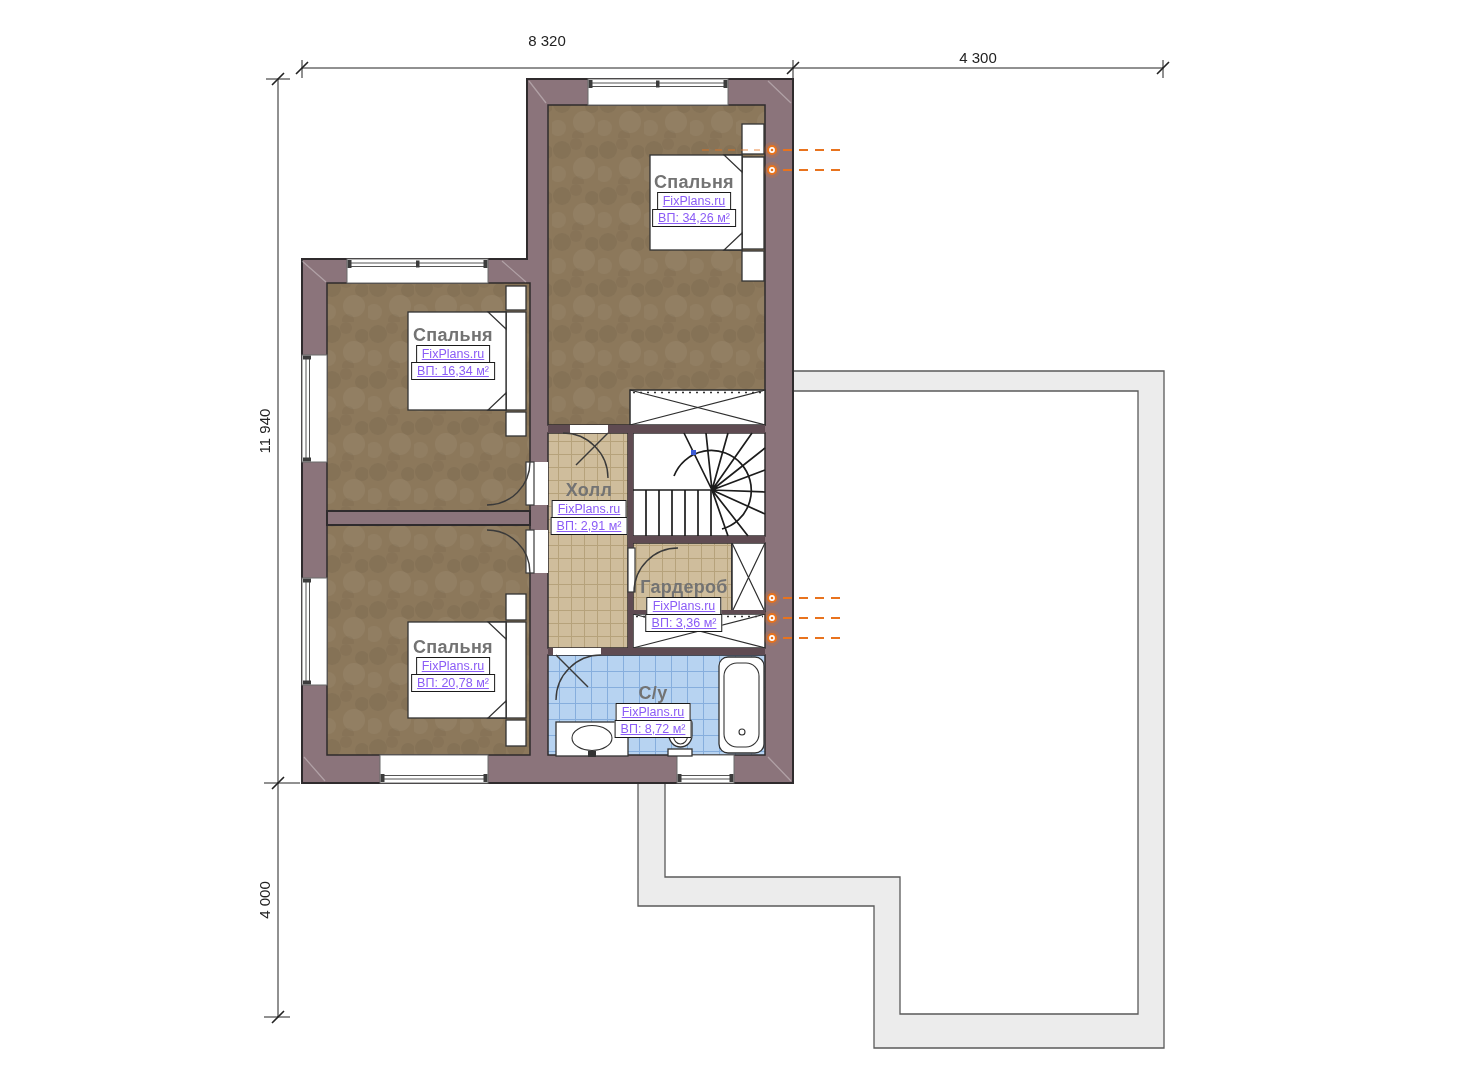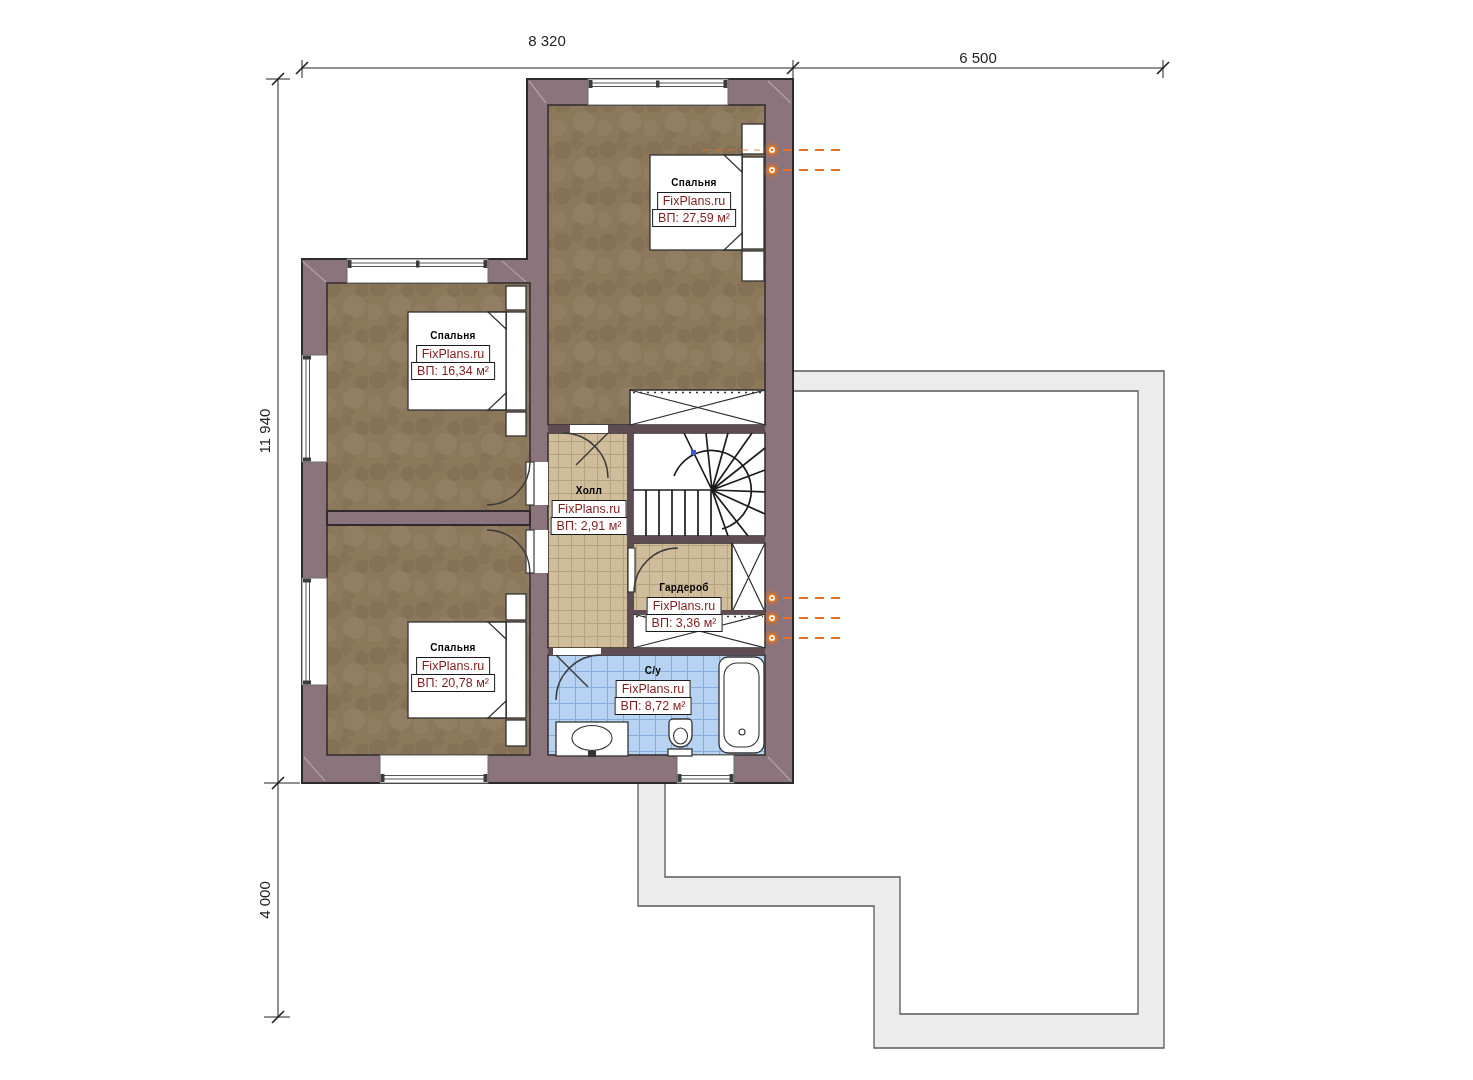--- a/index.html
+++ b/index.html
@@ -29,24 +29,24 @@
   .lampglow{fill:var(--fixture_orange,#e8731e);opacity:.22;}
   .lampring{fill:#fff;stroke:var(--fixture_orange,#e8731e);stroke-width:2.2;}
   .lampdot{fill:var(--fixture_orange,#e8731e);}
   .hatch{stroke:rgba(255,255,255,.32);stroke-width:1.3;fill:none;}
   .dim-line{stroke:var(--dim_line,#222);stroke-width:1;fill:none;}
   .dim-tick{stroke:var(--dim_line,#222);stroke-width:1.6;fill:none;}
 
   
   .room-label{position:absolute;transform:translateX(-50%);display:flex;flex-direction:column;
               align-items:center;z-index:5;}
-  .room-name{font-weight:bold;font-size:10px;line-height:15px;color:#000000;letter-spacing:.3px;
+  .room-name{font-weight:bold;font-size:18px;line-height:15px;color:#737373;letter-spacing:.3px;
              margin-bottom:2px;white-space:nowrap;}
-  .label-box{font-size:12.5px;line-height:16px;color:#7f1d1d;background:#fff;
-             border:1.5px solid #1a1a1a;padding:0 5px;white-space:nowrap;}
+  .label-box{font-size:12.5px;line-height:16px;color:#8b5cf6;background:#fff;
+             border:1.5px solid #1a1a1a;padding:0 5px;white-space:nowrap;text-decoration:underline;}
   .label-box.area{margin-top:-1.5px;}
 
   
   .dim{position:absolute;font-size:15px;color:#222;transform:translate(-50%,-50%);
        white-space:nowrap;z-index:4;}
   .dim.vert{transform:translate(-50%,-50%) rotate(-90deg);}
 </style>
 </head>
 <body>
 
@@ -304,21 +304,21 @@
       <line class="dim-line" x1="264" y1="783" x2="300" y2="783"></line>
       <line class="dim-line" x1="264" y1="1017" x2="290" y2="1017"></line>
       <path class="dim-tick" d="M272 85 L284 73 M272 789 L284 777 M272 1023 L284 1011"></path>
     </g>
   </g>
 </svg>
 
 <div class="room-label" style="left:694px;top:175px">
   <div class="room-name">Спальня</div>
   <div class="label-box brand">FixPlans.ru</div>
-  <div class="label-box area">ВП: 27,59 м²</div>
+  <div class="label-box area">ВП: 34,26 м²</div>
 </div>
 
 <div class="room-label" style="left:453px;top:328px">
   <div class="room-name">Спальня</div>
   <div class="label-box brand">FixPlans.ru</div>
   <div class="label-box area">ВП: 16,34 м²</div>
 </div>
 
 <div class="room-label" style="left:453px;top:640px">
   <div class="room-name">Спальня</div>
@@ -331,24 +331,24 @@
   <div class="label-box brand">FixPlans.ru</div>
   <div class="label-box area">ВП: 2,91 м²</div>
 </div>
 
 <div class="room-label" style="left:684px;top:580px">
   <div class="room-name">Гардероб</div>
   <div class="label-box brand">FixPlans.ru</div>
   <div class="label-box area">ВП: 3,36 м²</div>
 </div>
 
-<div class="room-label" style="left:653px;top:663px">
+<div class="room-label" style="left:653px;top:686px">
   <div class="room-name">С/у</div>
   <div class="label-box brand">FixPlans.ru</div>
   <div class="label-box area">ВП: 8,72 м²</div>
 </div>
 
 <div class="dim" style="left:547px;top:40px">8 320</div>
-<div class="dim" style="left:978px;top:57px">6 500</div>
+<div class="dim" style="left:978px;top:57px">4 300</div>
 <div class="dim vert" style="left:264px;top:431px">11 940</div>
 <div class="dim vert" style="left:264px;top:900px">4 000</div>
 
 </div>
 
 </body></html>

